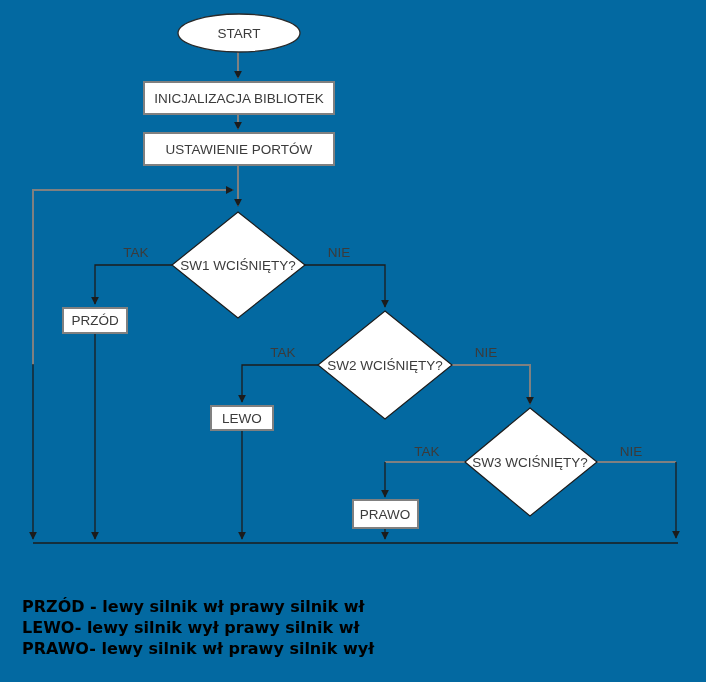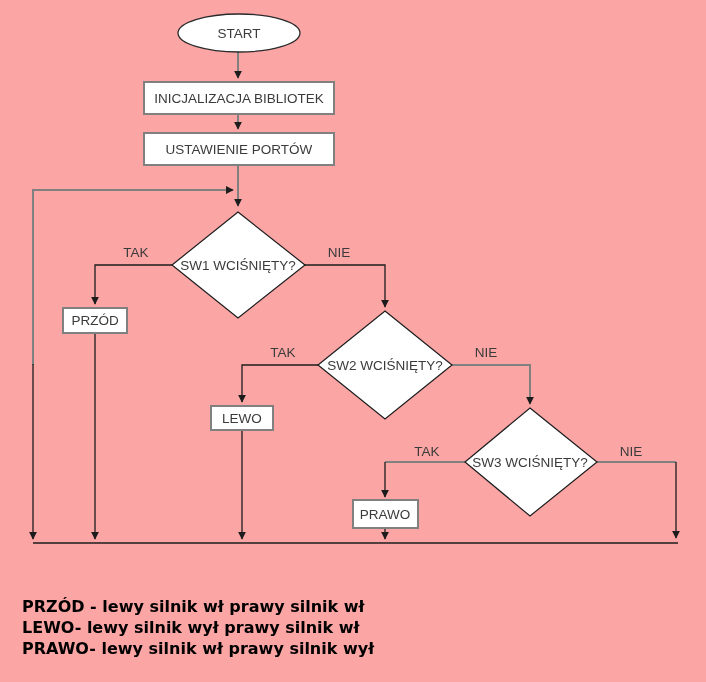--- a/index.html
+++ b/index.html
@@ -4,21 +4,21 @@
 <style>
   html, body {
     margin: 0;
     padding: 0;
     background: #ffffff;
   }
   .canvas {
     position: relative;
     width: 706px;
     height: 682px;
-    background: #fca5a5;
+    background: #0369a1;
     overflow: hidden;
   }
   svg { display: block; }
   
   .conn-gray  { stroke: #808080; stroke-width: 2;   fill: none; }
   .conn-black { stroke: #1c1c1c; stroke-width: 1.3; fill: none; }
   
   .proc-box  { fill: #ffffff; stroke: #808080; stroke-width: 2; }
   .terminal  { fill: #ffffff; stroke: #2a2a2a; stroke-width: 1.3; }
   .decision  { fill: #ffffff; stroke: #1c1c1c; stroke-width: 1.2; }

